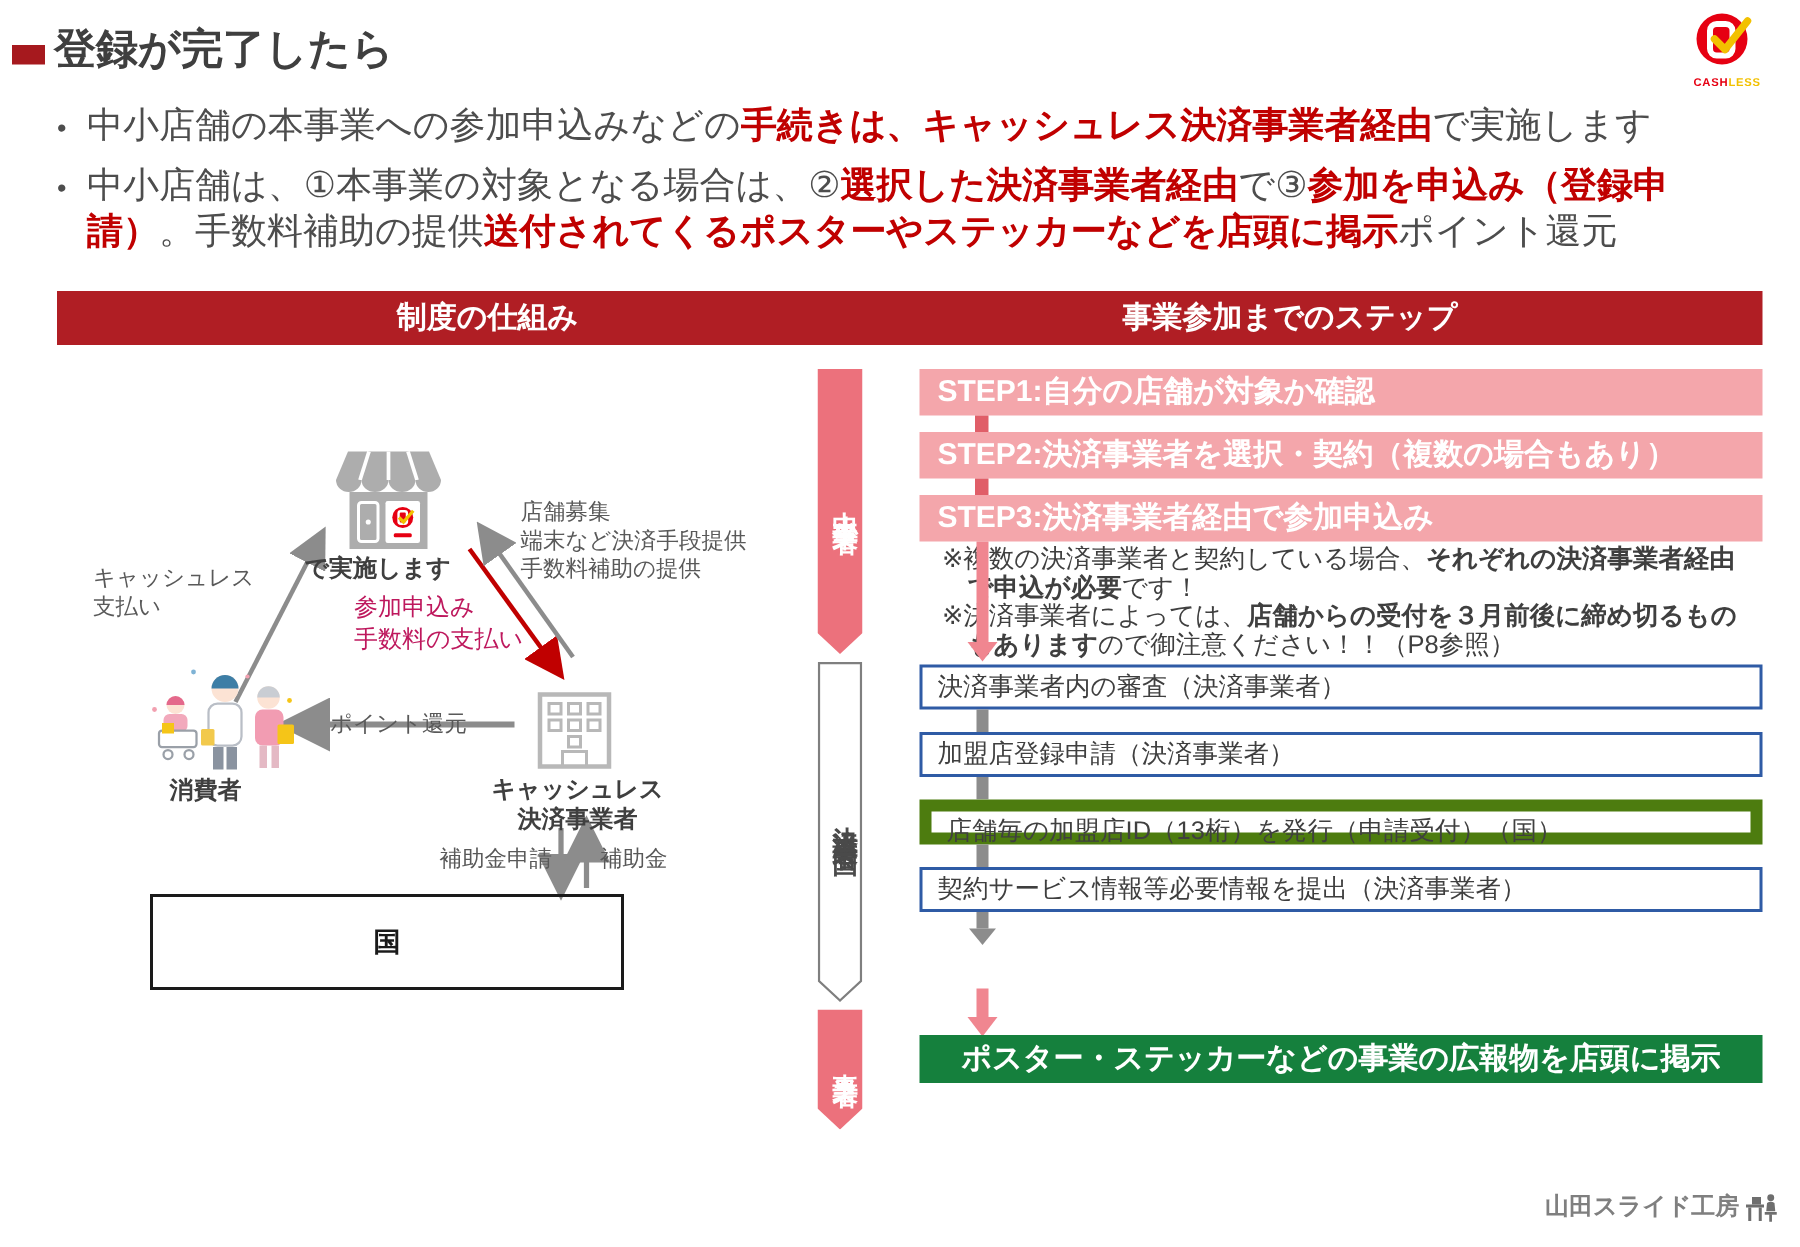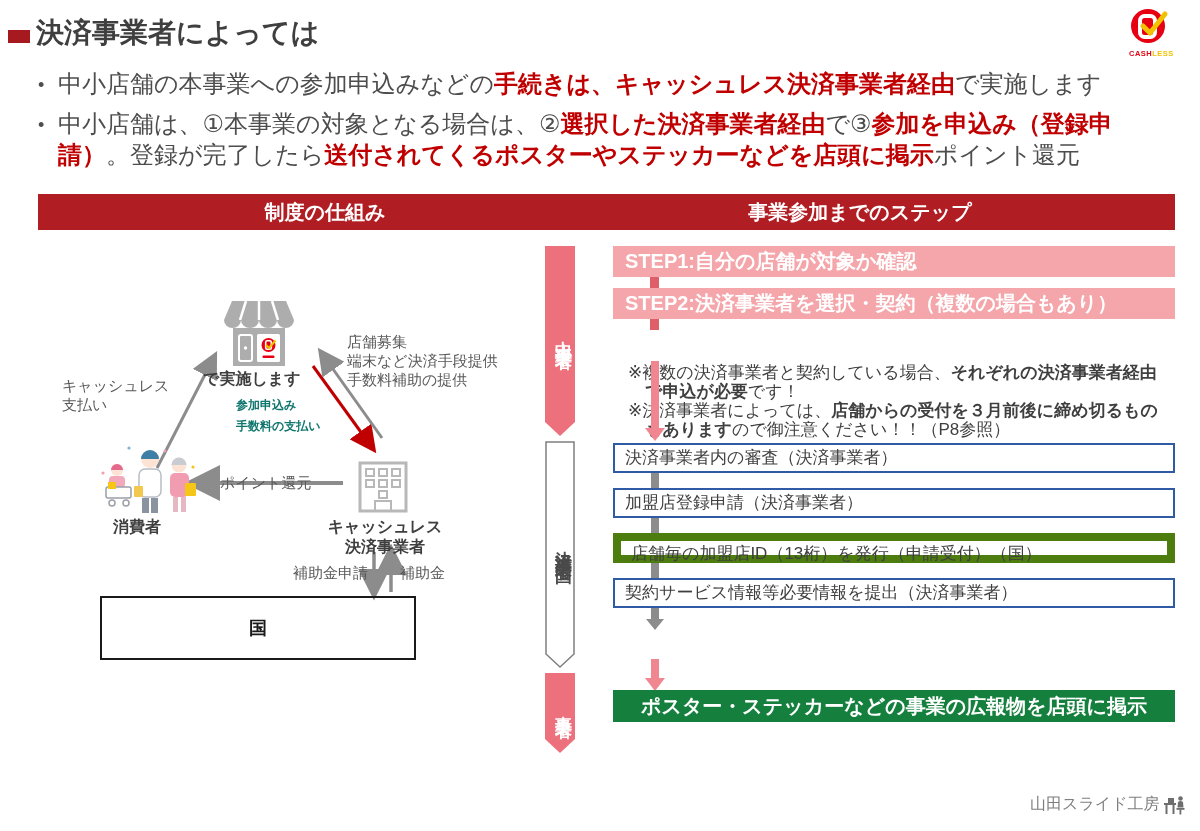--- a/index.html
+++ b/index.html
@@ -60,52 +60,52 @@
   .vhead{width:0;height:0;border-left:10px solid transparent;border-right:10px solid transparent;}
   .vhead.pink{border-top:13px solid #f08690;}
   .vhead.gray{border-left-width:9px;border-right-width:9px;border-top:11px solid #8c8c8c;}
 
   .final-bar{left:613px;top:690px;width:562px;height:32px;background:#15803d;color:#fff;
              font-size:20px;font-weight:bold;line-height:32px;text-align:center;white-space:nowrap;}
 
   
   .dg-text{font-size:15px;line-height:19px;color:#595959;}
   .dg-bold{font-size:16px;font-weight:bold;color:#3f3f3f;white-space:nowrap;}
-  .dg-red{font-size:12px;font-weight:bold;color:#0f766e;line-height:21px;white-space:nowrap;}
+  .dg-red{font-size:16px;font-weight:normal;color:#be185d;line-height:21px;white-space:nowrap;}
   .country-box{left:100px;top:596px;width:312px;height:60px;border:2px solid #1a1a1a;
                text-align:center;line-height:60px;font-size:18px;font-weight:bold;color:#1a1a1a;}
 
   
-  .footer{left:1030px;top:794px;display:flex;align-items:flex-end;gap:4px;color:#7f7f7f;font-size:16px;}
+  .footer{left:1030px;top:794px;display:flex;align-items:flex-end;gap:4px;color:#7f7f7f;font-size:16px;font-weight:bold;}
 </style>
 </head>
 <body>
 
 <div id="canvas">
 
   <div class="abs title-dash"></div>
-  <h1 class="abs page-title">決済事業者によっては</h1>
+  <h1 class="abs page-title">登録が完了したら</h1>
 
   <div class="abs logo">
     <svg width="40" height="40" viewBox="0 0 40 40">
       <circle cx="19" cy="20" r="17" fill="#e60012"></circle>
       <rect x="11" y="10" width="15" height="21" rx="4.5" fill="none" stroke="#fff" stroke-width="4"></rect>
       <path d="M14,20 l7,7 L36,8" stroke="#f2c100" stroke-width="5" fill="none" stroke-linecap="round" stroke-linejoin="round"></path>
     </svg>
     <div class="logo-text"><span class="lt-red">CASH</span><span class="lt-yellow">LESS</span></div>
   </div>
 
   <ul class="abs bullets">
     <li class="bullet">
         <span class="marker">•</span>
         <span class="bullet-text"><span>中小店舗の本事業への参加申込みなどの</span><span class="em">手続きは、キャッシュレス決済事業者経由</span><span>で実施します</span></span>
       </li>
     <li class="bullet">
         <span class="marker">•</span>
-        <span class="bullet-text"><span>中小店舗は、①本事業の対象となる場合は、②</span><span class="em">選択した決済事業者経由</span><span>で③</span><span class="em">参加を申込み（登録申請）</span><span>。登録が完了したら</span><span class="em">送付されてくるポスターやステッカーなどを店頭に掲示</span><span>ポイント還元</span></span>
+        <span class="bullet-text"><span>中小店舗は、①本事業の対象となる場合は、②</span><span class="em">選択した決済事業者経由</span><span>で③</span><span class="em">参加を申込み（登録申請）</span><span>。手数料補助の提供</span><span class="em">送付されてくるポスターやステッカーなどを店頭に掲示</span><span>ポイント還元</span></span>
       </li>
   </ul>
 
   <div class="abs sec-header sec-header-left">制度の仕組み</div>
   <div class="abs sec-header sec-header-right">事業参加までのステップ</div>
 
   <svg class="abs" style="left:38px;top:240px;" width="500" height="540">
     <defs>
       <marker id="ah-gray" markerWidth="9" markerHeight="9" refX="6" refY="4.5" orient="auto">
         <path d="M0,0 L9,4.5 L0,9 z" fill="#8c8c8c"></path>
@@ -224,20 +224,21 @@
 
   <svg class="abs" style="left:545px;top:673px;" width="30" height="80">
     <polygon points="0,0 30,0 30,66 15,80 0,66" fill="#ec717c"></polygon>
   </svg>
   <div class="abs lane-label pink" style="left:545px;top:673px;height:66px;">事業者</div>
 
   <div class="abs step-bar" style="top:246px;">STEP1:自分の店舗が対象か確認</div>
   <div class="abs step-conn" style="top:277px;height:11px;"></div>
   <div class="abs step-bar" style="top:288px;">STEP2:決済事業者を選択・契約（複数の場合もあり）</div>
   <div class="abs step-conn" style="top:319px;height:11px;"></div>
+  <div class="abs step-bar" style="top:330px;">STEP3:決済事業者経由で参加申込み</div>
 
   <div class="abs notes">
     <div class="note"><span>※複数の決済事業者と契約している場合、</span><span class="em">それぞれの決済事業者経由で申込が必要</span><span>です！</span></div>
     <div class="note"><span>※決済事業者によっては、</span><span class="em">店舗からの受付を３月前後に締め切るものもあります</span><span>ので御注意ください！！（P8参照）</span></div>
   </div>
 
   <div class="abs vshaft pink" style="top:361px;height:67px;"></div>
   <div class="abs vhead pink" style="left:645px;top:428px;"></div>
 
   <div class="abs flow-box blue" style="top:443px;">決済事業者内の審査（決済事業者）</div>

